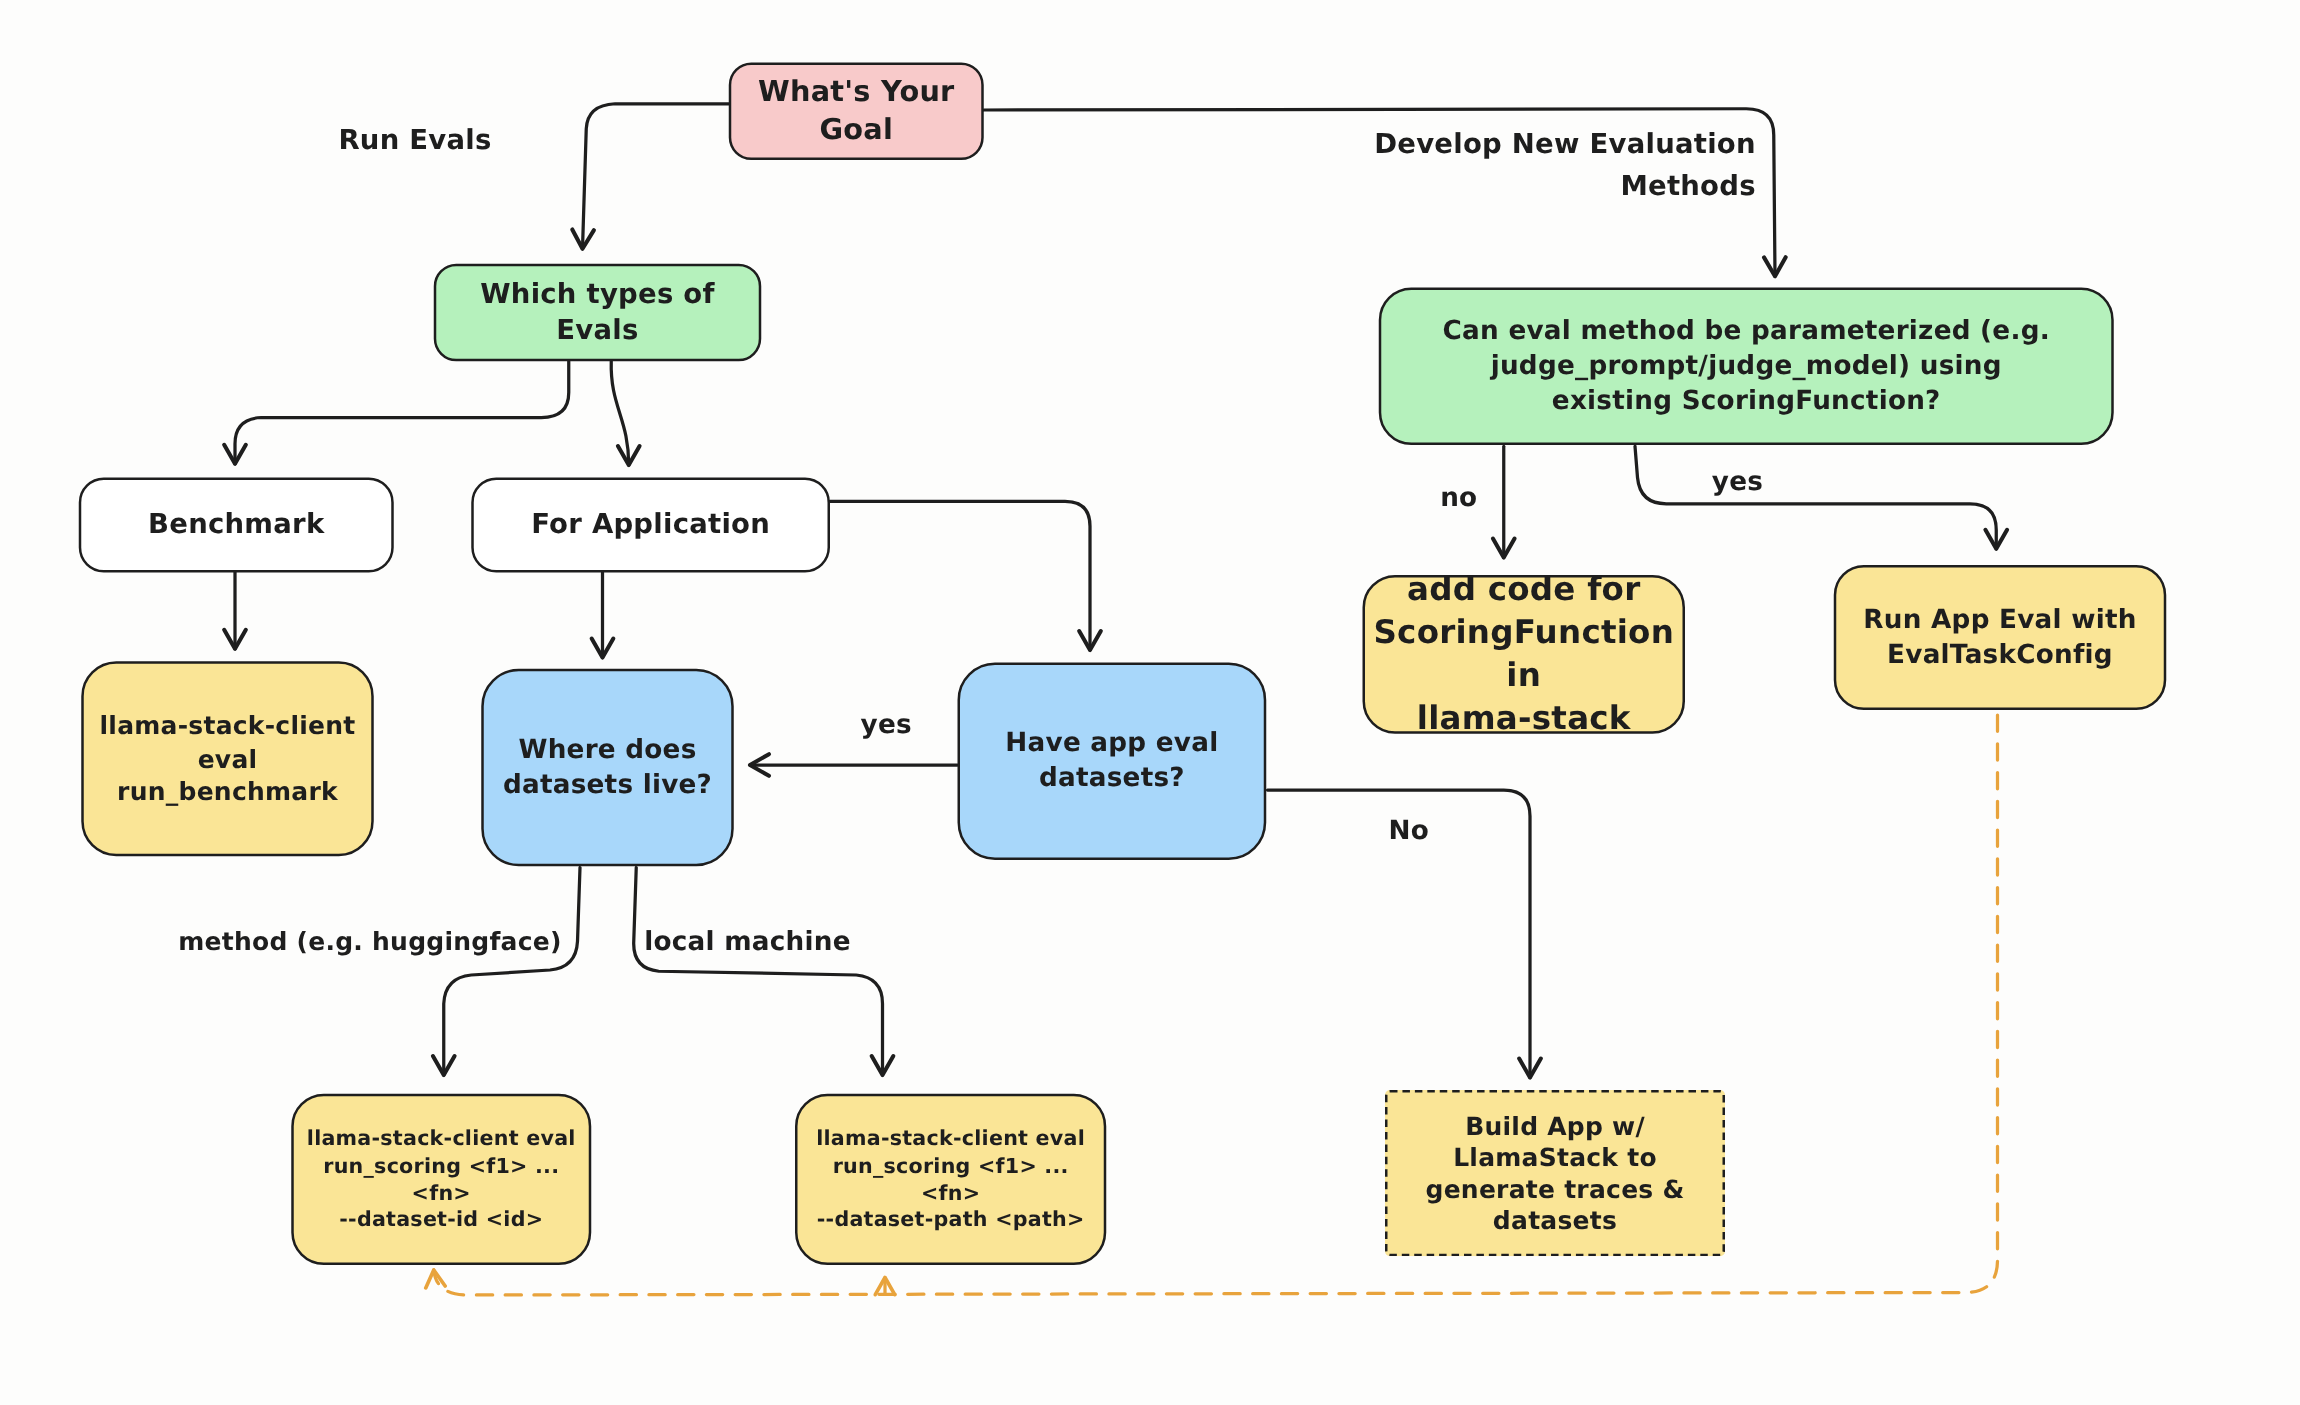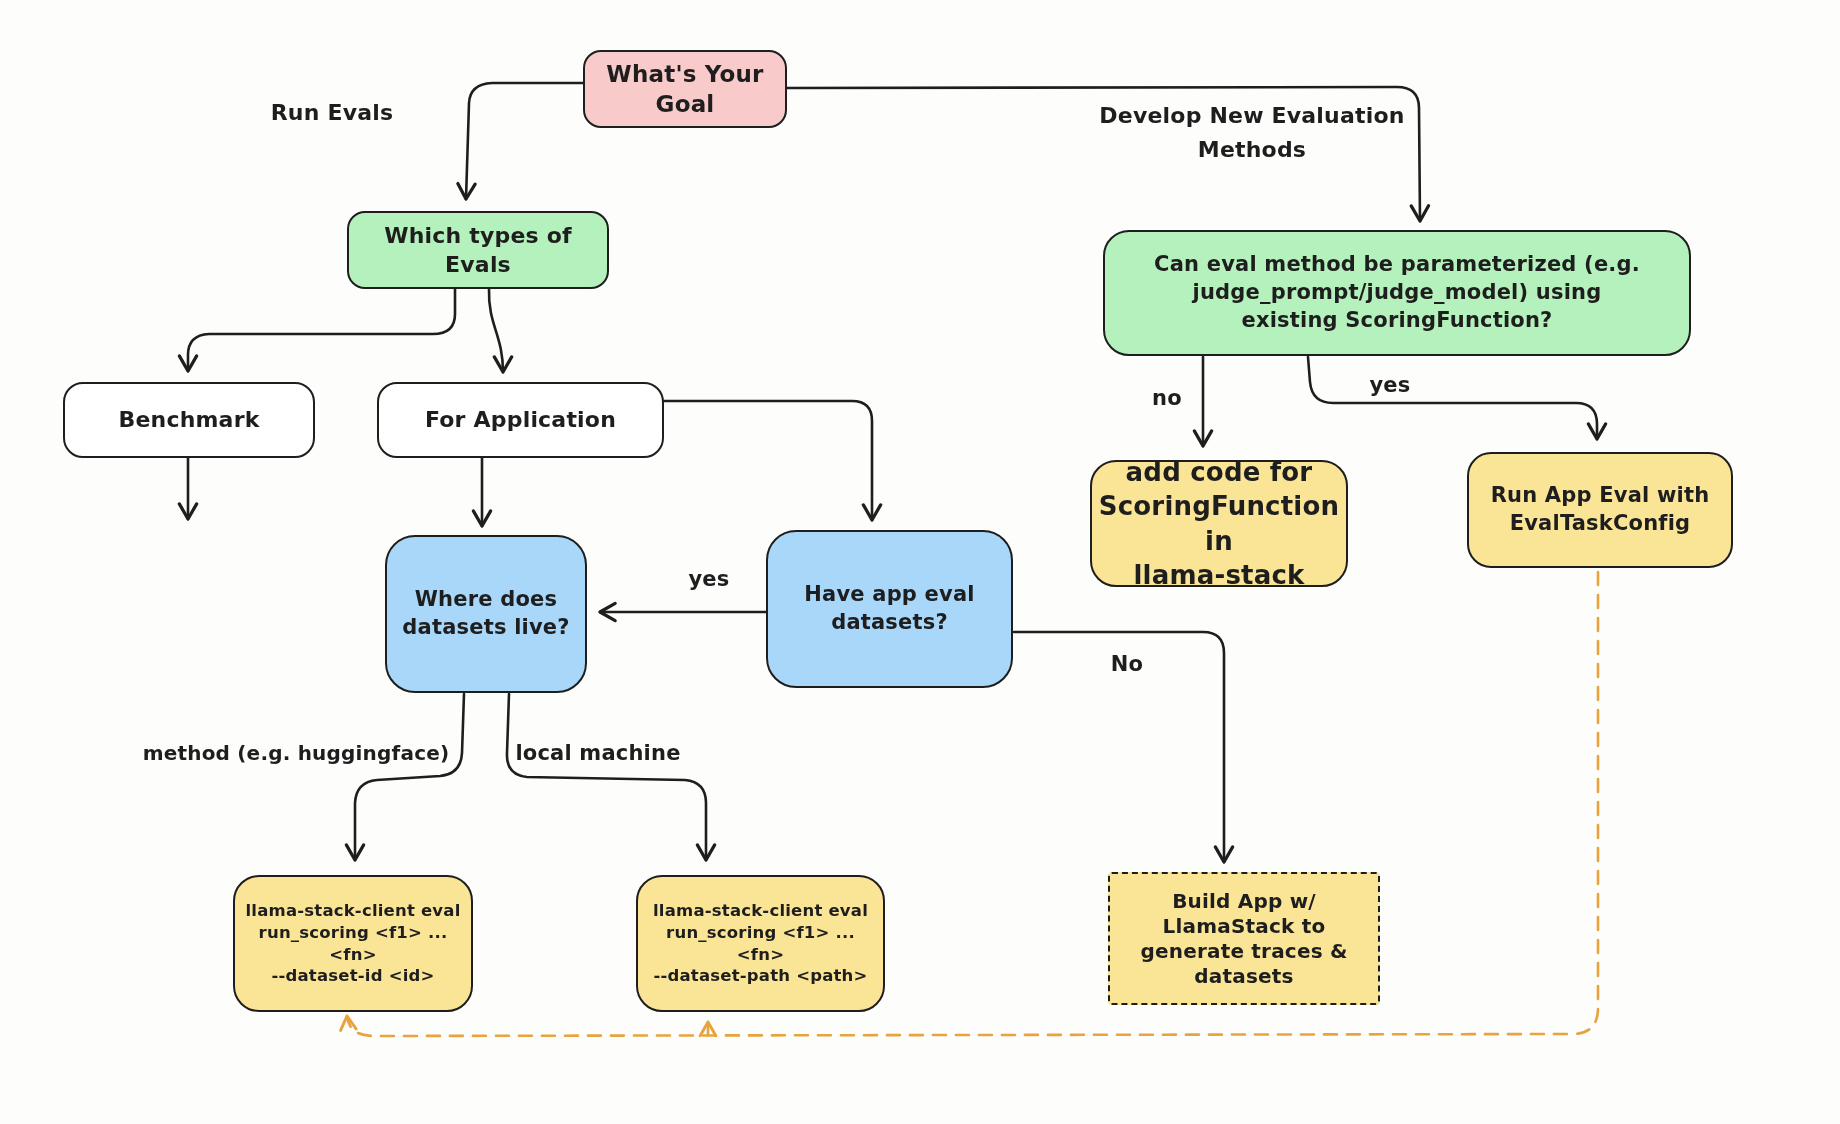--- a/index.html
+++ b/index.html
@@ -29,21 +29,21 @@
   .pink{background:#f8caca;}
   .green{background:#b5f1bc;}
   .yellow{background:#fae596;}
   .blue{background:#a8d7fa;}
   .white{background:#ffffff;}
   .dashed{border-style:dashed;}
   .lbl{
     position:absolute;
     transform:translateX(-50%);
     white-space:pre-line;
-    text-align:center;
+    text-align:right;
     font-weight:600;
     line-height:1.55;
     letter-spacing:.2px;
   }
 </style>
 </head>
 <body>
 
 <div class="stage">
 
@@ -84,20 +84,22 @@
 Evals</div>
 
   <div class="node green" style="left:1103px;top:230px;width:588px;height:126px;font-size:21px;border-radius:26px">Can eval method be parameterized (e.g.
 judge_prompt/judge_model) using
 existing ScoringFunction?</div>
 
   <div class="node white" style="left:63px;top:382px;width:252px;height:76px;font-size:22px;border-radius:20px">Benchmark</div>
 
   <div class="node white" style="left:377px;top:382px;width:287px;height:76px;font-size:22px;border-radius:20px">For Application</div>
 
+  <div class="node yellow" style="left:65px;top:529px;width:234px;height:156px;font-size:20px;border-radius:28px">llama-stack-client
+eval run_benchmark</div>
 
   <div class="node blue" style="left:766px;top:530px;width:247px;height:158px;font-size:21px;border-radius:30px">Have app eval
 datasets?</div>
 
   <div class="node blue" style="left:385px;top:535px;width:202px;height:158px;font-size:21px;border-radius:30px">Where does
 datasets live?</div>
 
   <div class="node yellow" style="left:1090px;top:460px;width:258px;height:127px;font-size:26px;border-radius:26px">add code for
 ScoringFunction in
 llama-stack</div>

